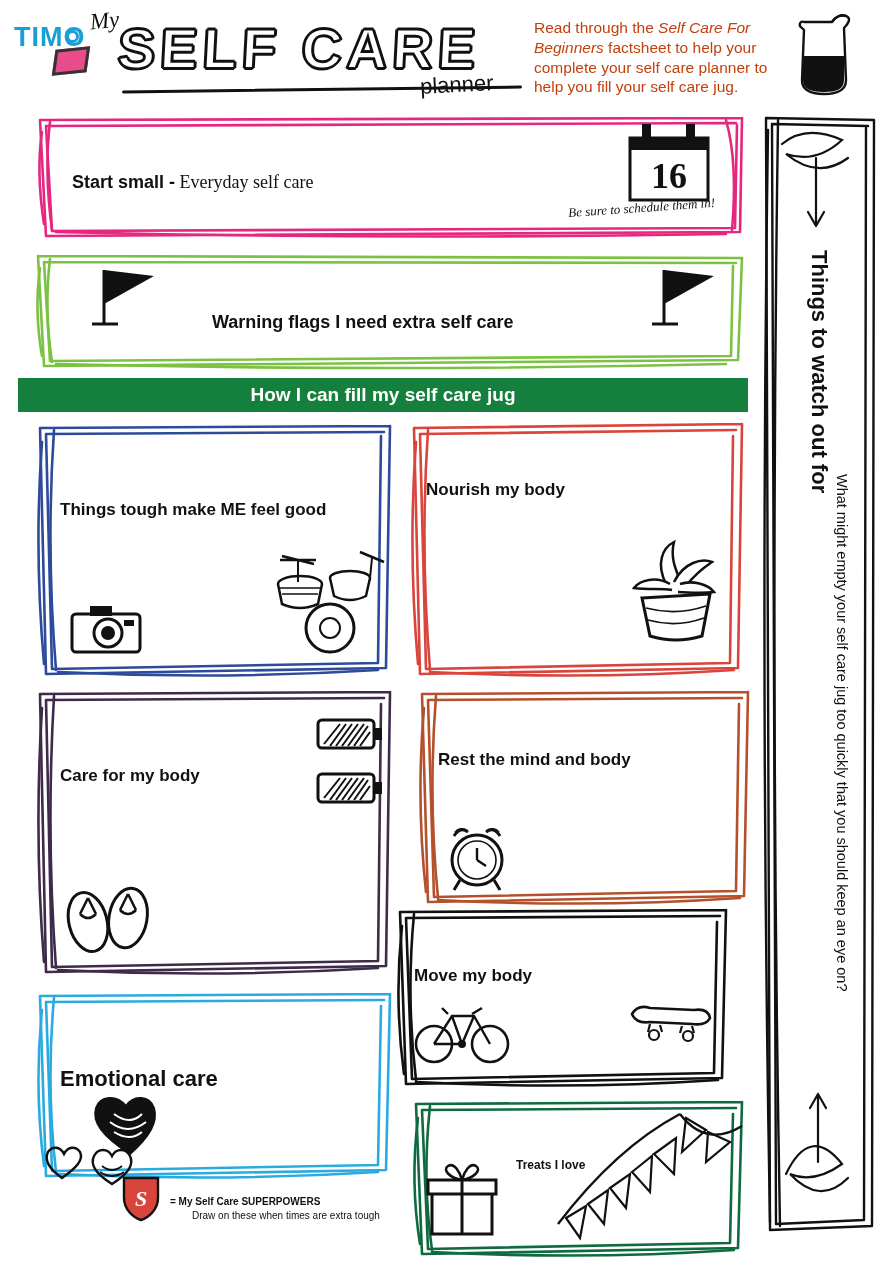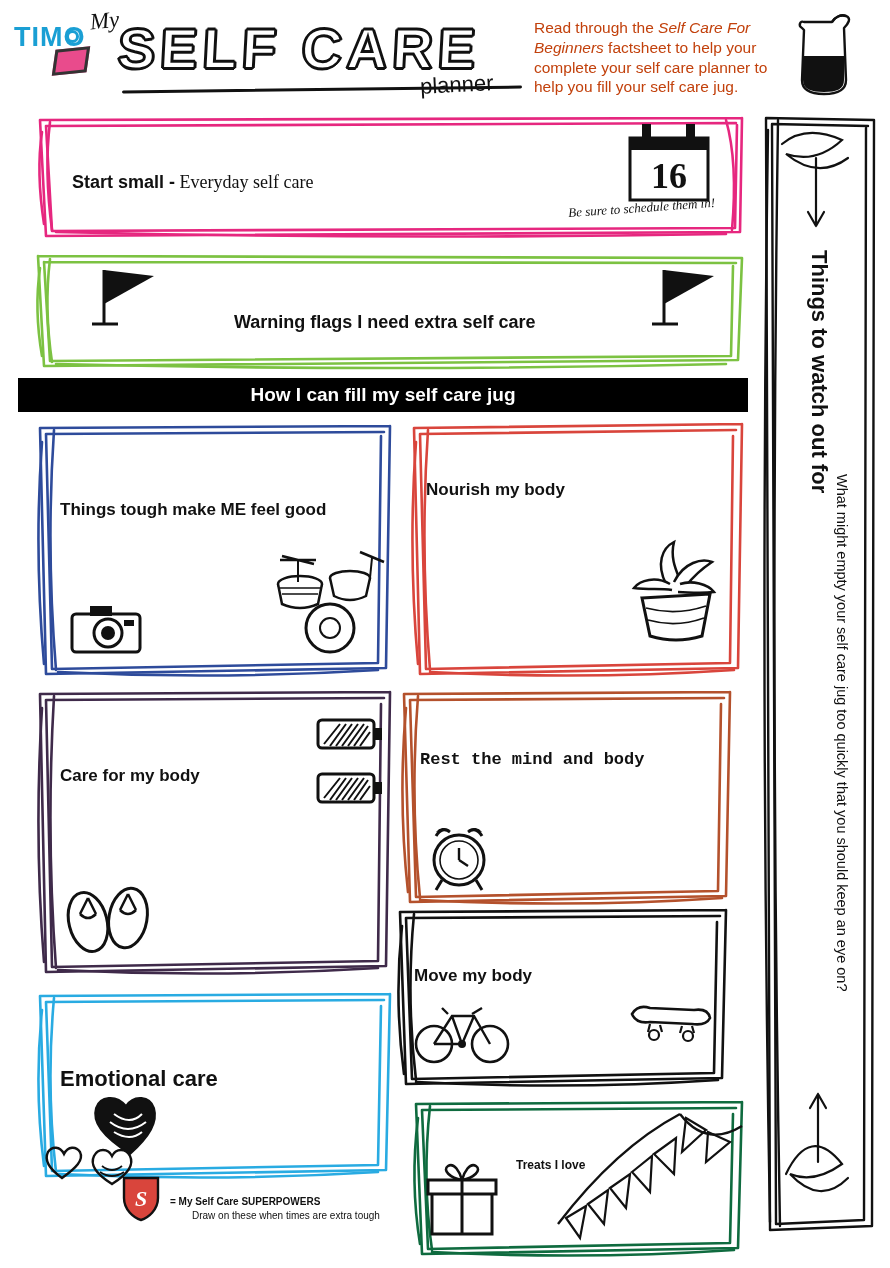--- a/index.html
+++ b/index.html
@@ -75,21 +75,21 @@
   
   .frame { position: absolute; }
   .frame svg { position: absolute; left: 0; top: 0; overflow: visible; }
   .frame .label {
     position: absolute; font-weight: bold; color: #111; margin-top: 44px;
   }
 
   
   #banner {
     position: absolute; left: 18px; top: 378px; width: 730px; height: 34px;
-    background: #000000;
+    background: #15803d;
   }
   #banner span {
     display: block; text-align: center; line-height: 34px;
     color: #fff; font-weight: bold; font-size: 19px;
   }
 
   
   #rightcol { position: absolute; left: 756px; top: 114px; width: 126px; height: 1120px; }
   .vtext {
     position: absolute;
@@ -165,21 +165,21 @@
 
 <div class="frame" style="left:26px; top:250px; width:724px; height:122px;">
   <svg width="724" height="122" viewBox="0 0 724 122">
     <g fill="none" stroke="#7cc242" stroke-width="2.6" stroke-linecap="round">
       <path d="M12 6 L716 8 M716 8 L712 110 M712 110 L18 116 M18 116 L12 6"></path>
       <path d="M18 12 L710 13 M707 16 L705 106 M705 106 L24 111 M24 111 L18 12"></path>
       <path d="M14 18 Q8 60 16 106 M24 9 Q18 58 26 112"></path>
       <path d="M30 114 Q360 122 700 114"></path>
     </g>
   </svg>
-  <div class="label" style="left:208px; top:18px; font-size:18px;">Warning flags I need extra self care</div>
+  <div class="label" style="left:186px; top:18px; font-size:18px;">Warning flags I need extra self care</div>
   <svg style="position:absolute; left:60px; top:14px;" width="80" height="64" viewBox="0 0 80 64">
     <path d="M18 6 L18 60" stroke="#111" stroke-width="3" fill="none"></path>
     <path d="M18 6 L68 12 L18 40 Z" fill="#111"></path>
     <path d="M6 60 L32 60" stroke="#111" stroke-width="3"></path>
   </svg>
   <svg style="position:absolute; left:620px; top:14px;" width="80" height="64" viewBox="0 0 80 64">
     <path d="M18 6 L18 60" stroke="#111" stroke-width="3" fill="none"></path>
     <path d="M18 6 L68 12 L18 40 Z" fill="#111"></path>
     <path d="M6 60 L32 60" stroke="#111" stroke-width="3"></path>
   </svg>
@@ -262,21 +262,21 @@
     <path d="M10 30 L26 10 M16 32 L32 10 M22 32 L38 10 M28 32 L44 10 M34 32 L50 10 M40 32 L54 12 M46 32 L56 18" stroke="#111" stroke-width="2"></path>
   </svg>
   <svg style="position:absolute; left:32px; top:198px;" width="96" height="72" viewBox="0 0 96 72">
     <ellipse cx="28" cy="38" rx="19" ry="30" fill="#fff" stroke="#111" stroke-width="3" transform="rotate(-14 28 38)"></ellipse>
     <path d="M28 14 L20 30 M28 14 L36 30 M20 30 Q28 38 36 30" stroke="#111" stroke-width="2.5" fill="none"></path>
     <ellipse cx="68" cy="34" rx="19" ry="30" fill="#fff" stroke="#111" stroke-width="3" transform="rotate(10 68 34)"></ellipse>
     <path d="M68 10 L60 26 M68 10 L76 26 M60 26 Q68 34 76 26" stroke="#111" stroke-width="2.5" fill="none"></path>
   </svg>
 </div>
 
-<div class="frame" style="left:394px; top:686px; width:344px; height:222px;font-family:Liberation Mono, monospace;">
+<div class="frame" style="left:412px; top:686px; width:344px; height:222px;">
   <svg width="344" height="222" viewBox="0 0 344 222">
     <g fill="none" stroke="#b4512c" stroke-width="2.6" stroke-linecap="round">
       <path d="M10 8 L336 6 M336 6 L332 210 M332 210 L16 216 M16 216 L10 8"></path>
       <path d="M16 14 L330 12 M327 18 L324 205 M324 205 L22 211 M22 211 L16 14"></path>
       <path d="M12 22 Q4 114 14 206 M24 10 Q16 112 26 212"></path>
       <path d="M26 214 Q180 222 328 212"></path>
     </g>
   </svg>
   <div class="label" style="left:26px; top:20px; font-size:17px;">Rest the mind and body</div>
   <svg style="position:absolute; left:28px; top:132px;" width="74" height="76" viewBox="0 0 74 76">

